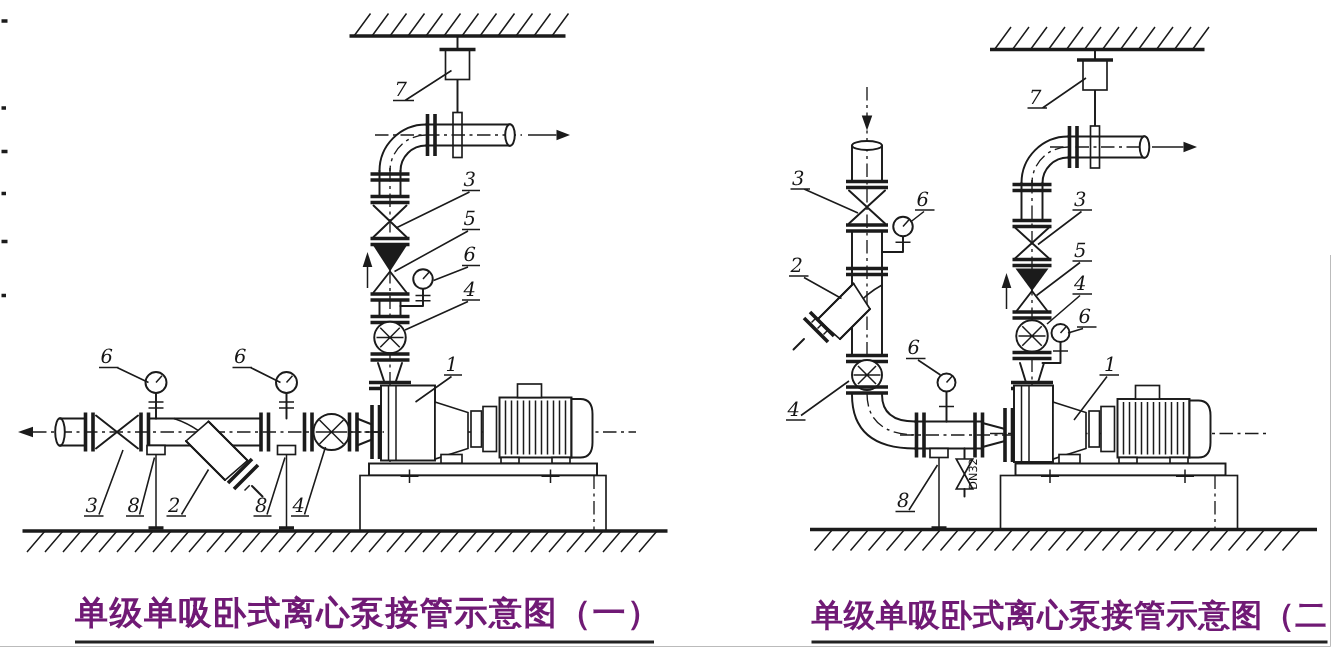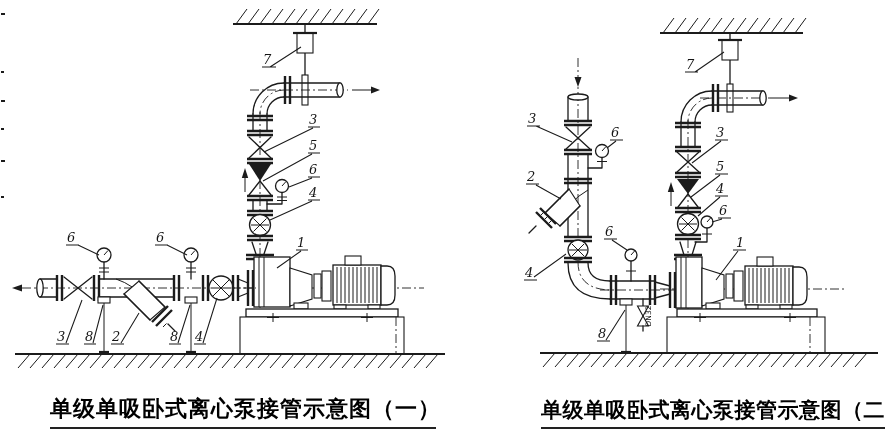--- a/index.html
+++ b/index.html
@@ -11,21 +11,21 @@
   .s22{stroke:#1b1b1b;stroke-width:2.2;fill:none;}
   .thin{stroke:#1b1b1b;stroke-width:1;fill:none;}
   .ldr{stroke:#1b1b1b;stroke-width:1.05;fill:none;}
   .dd{stroke:#1b1b1b;stroke-width:.9;fill:none;stroke-dasharray:9 3 2 3;}
   .wf{fill:#ffffff;stroke:#1b1b1b;stroke-width:1.3;}
   .wf2{fill:#ffffff;stroke:#1b1b1b;stroke-width:1.1;}
   .bk{fill:#1b1b1b;stroke:none;}
   .lbl{font:italic 13px "DejaVu Serif",serif;fill:#151515;}
   .dn{font:7.5px "DejaVu Sans",sans-serif;fill:#151515;}
   .caption{position:absolute;text-align:center;font-family:Liberation Sans, sans-serif;
-           font-weight:bold;color:#000000;border-bottom:2.5px solid #222;padding-bottom:3px;
+           font-weight:bold;color:#701a75;border-bottom:2.5px solid #222;padding-bottom:3px;
            white-space:nowrap;}
   #cap1{left:50px;top:394px;width:386px;font-size:22px;letter-spacing:1px;}
   #cap2{left:541px;top:396px;width:344px;font-size:21px;letter-spacing:0.5px;}
 </style>
 </head>
 <body>
 
 <div id="stage">
 <svg width="887" height="431" viewBox="0 0 887 431">
 

